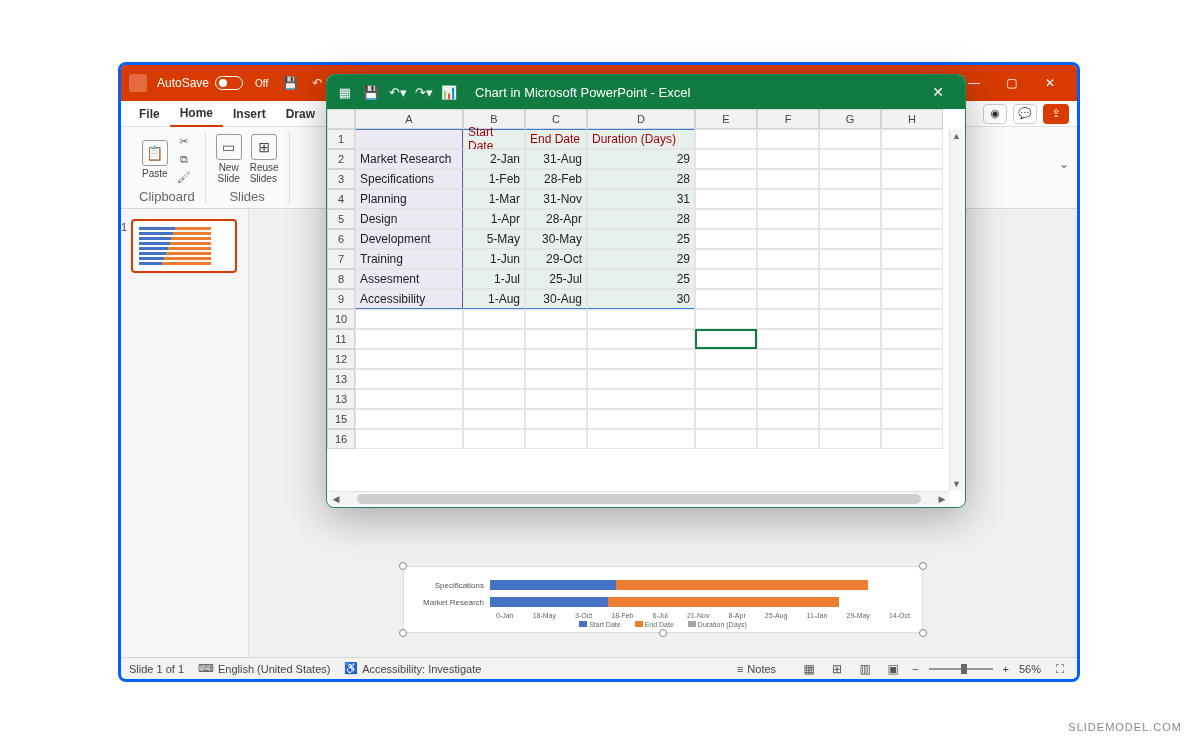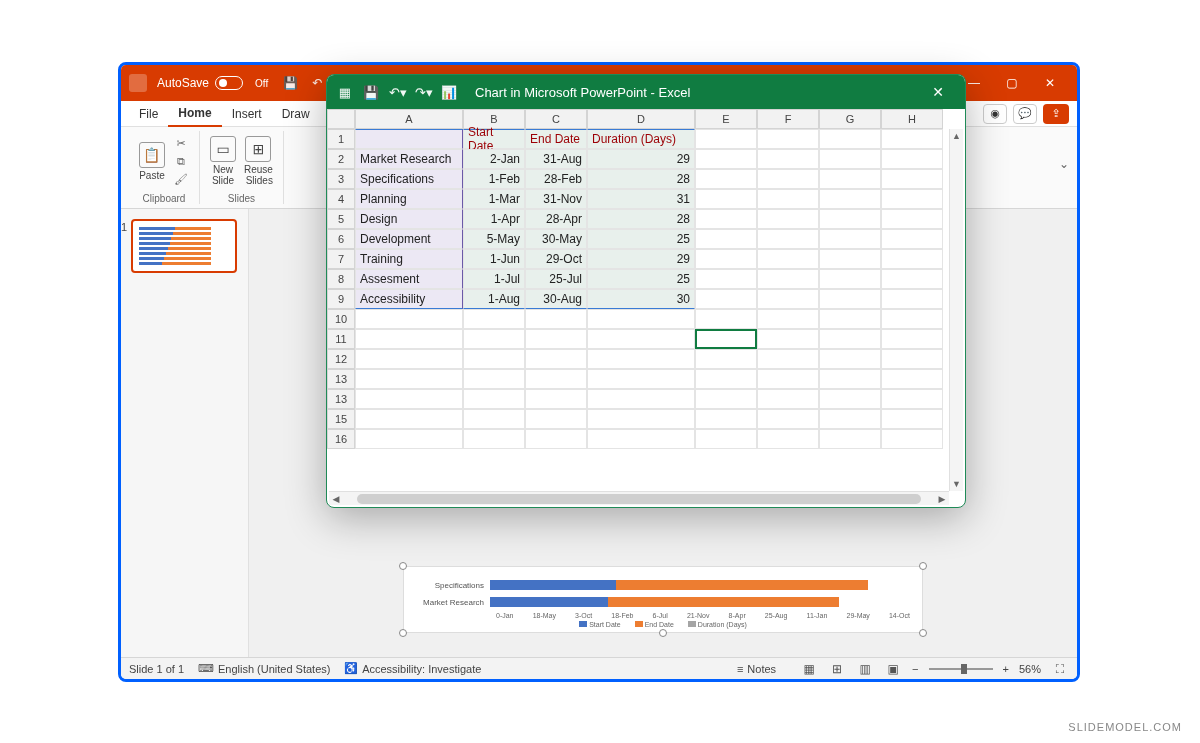--- a/index.html
+++ b/index.html
@@ -12,31 +12,31 @@
   .pp-logo { width: 18px; height: 18px; background: rgba(255,255,255,.25); border-radius: 3px; margin-right: 10px; }
   .autosave-label { margin-right: 6px; }
   .toggle { width: 28px; height: 14px; border: 1px solid #fff; border-radius: 8px; position: relative; margin-right: 12px; }
   .toggle::after { content: ""; position: absolute; width: 8px; height: 8px; border-radius: 50%; background: #fff; top: 2px; left: 3px; }
   .qat-icon { width: 18px; text-align: center; margin: 0 4px; opacity: .9; }
   .pp-winbtns { margin-left: auto; display: flex; }
   .pp-winbtn { width: 38px; height: 36px; display: flex; align-items: center; justify-content: center; font-size: 12px; color: #fff; }
 
   
   .pp-tabs { height: 26px; background: #fff; display: flex; align-items: center; border-bottom: 1px solid #e0e0e0; padding-left: 8px; font-size: 12px; color: #333; }
-  .pp-tab { padding: 0 10px; height: 26px; display: flex; align-items: center; cursor: pointer; }
+  .pp-tab { padding: 0 10px; height: 26px; display: flex; align-items: center; cursor: pointer; font-weight: bold; }
   .pp-tab.active { border-bottom: 2px solid #d83b01; font-weight: 600; }
   .right-tools { margin-left: auto; display: flex; align-items: center; gap: 6px; padding-right: 8px; }
   .rt-btn { width: 24px; height: 20px; border: 1px solid #ccc; border-radius: 4px; display: flex; align-items: center; justify-content: center; font-size: 11px; }
   .rt-share { width: 26px; height: 20px; background: #d83b01; border-radius: 4px; display: flex; align-items: center; justify-content: center; color: #fff; font-size: 11px; }
 
   
   .pp-ribbon { height: 82px; background: #fafafa; border-bottom: 1px solid #d6d6d6; display: flex; padding: 4px 8px; font-size: 10px; color: #444; position: relative; }
   .rgroup { display: flex; flex-direction: column; align-items: center; border-right: 1px solid #e0e0e0; padding: 0 10px; }
   .rgroup-row { display: flex; gap: 8px; flex: 1; align-items: center; }
-  .rgroup-label { font-size: 10px; color: #666; padding-top: 2px; }
+  .rgroup-label { font-size: 13px; color: #666; padding-top: 2px; }
   .big-btn { display: flex; flex-direction: column; align-items: center; font-size: 10px; gap: 2px; }
   .big-icon { width: 26px; height: 26px; border: 1px solid #999; border-radius: 3px; display: flex; align-items: center; justify-content: center; font-size: 14px; }
   .small-icon { width: 16px; height: 14px; display: flex; align-items: center; justify-content: center; font-size: 11px; color: #666; }
   .chevron-down { position: absolute; right: 8px; top: 30px; font-size: 12px; color: #666; }
 
   
   .pp-workspace { display: flex; height: calc(100% - 36px - 26px - 82px - 22px); background: #f0f0f0; }
   .thumbs { width: 128px; background: #f6f6f6; border-right: 1px solid #e0e0e0; padding: 10px; }
   .thumb { width: 106px; border: 2px solid #d83b01; border-radius: 4px; background: #fff; padding: 6px; position: relative; }
   .thumb-num { position: absolute; left: -12px; top: 0; font-size: 11px; color: #444; }
@@ -143,21 +143,21 @@
     </div>
     <div class="rgroup">
       <div class="rgroup-row">
         <div class="big-btn">
           <div class="big-icon">▭</div>
           <span style="white-space:pre-line;text-align:center;">New
 Slide</span>
         </div>
         <div class="big-btn">
           <div class="big-icon">⊞</div>
-          <span style="white-space:pre-line;text-align:right;">Reuse
+          <span style="white-space:pre-line;text-align:left;">Reuse
 Slides</span>
         </div>
       </div>
       <div class="rgroup-label">Slides</div>
     </div>
     <div class="chevron-down">⌄</div>
   </div>
 
   <div class="pp-workspace">
     <div class="thumbs">

